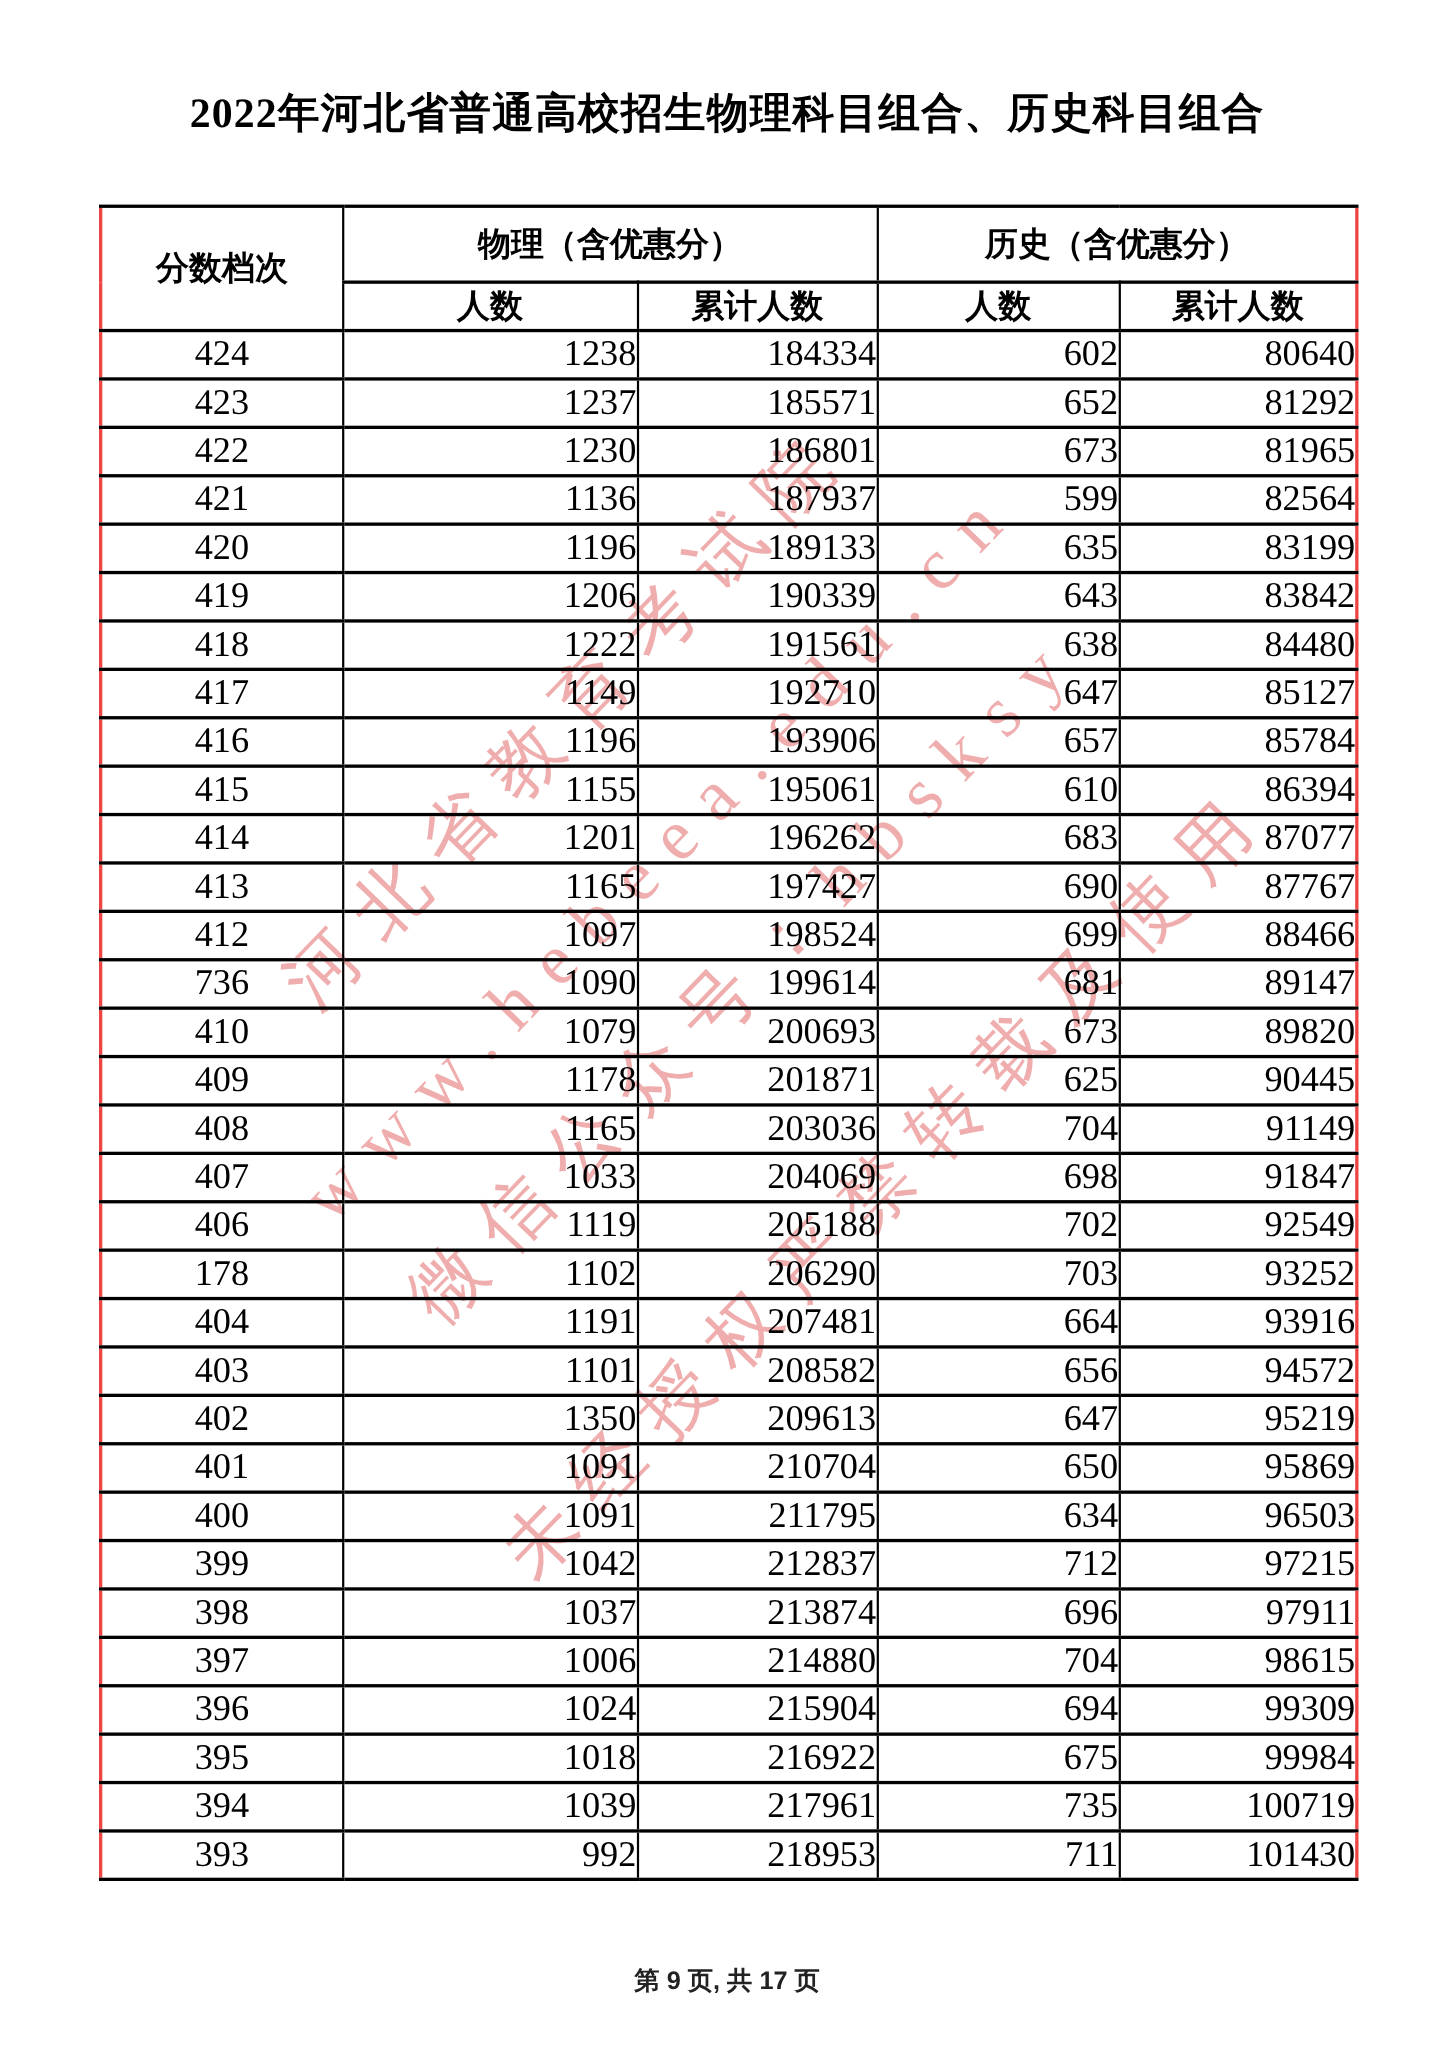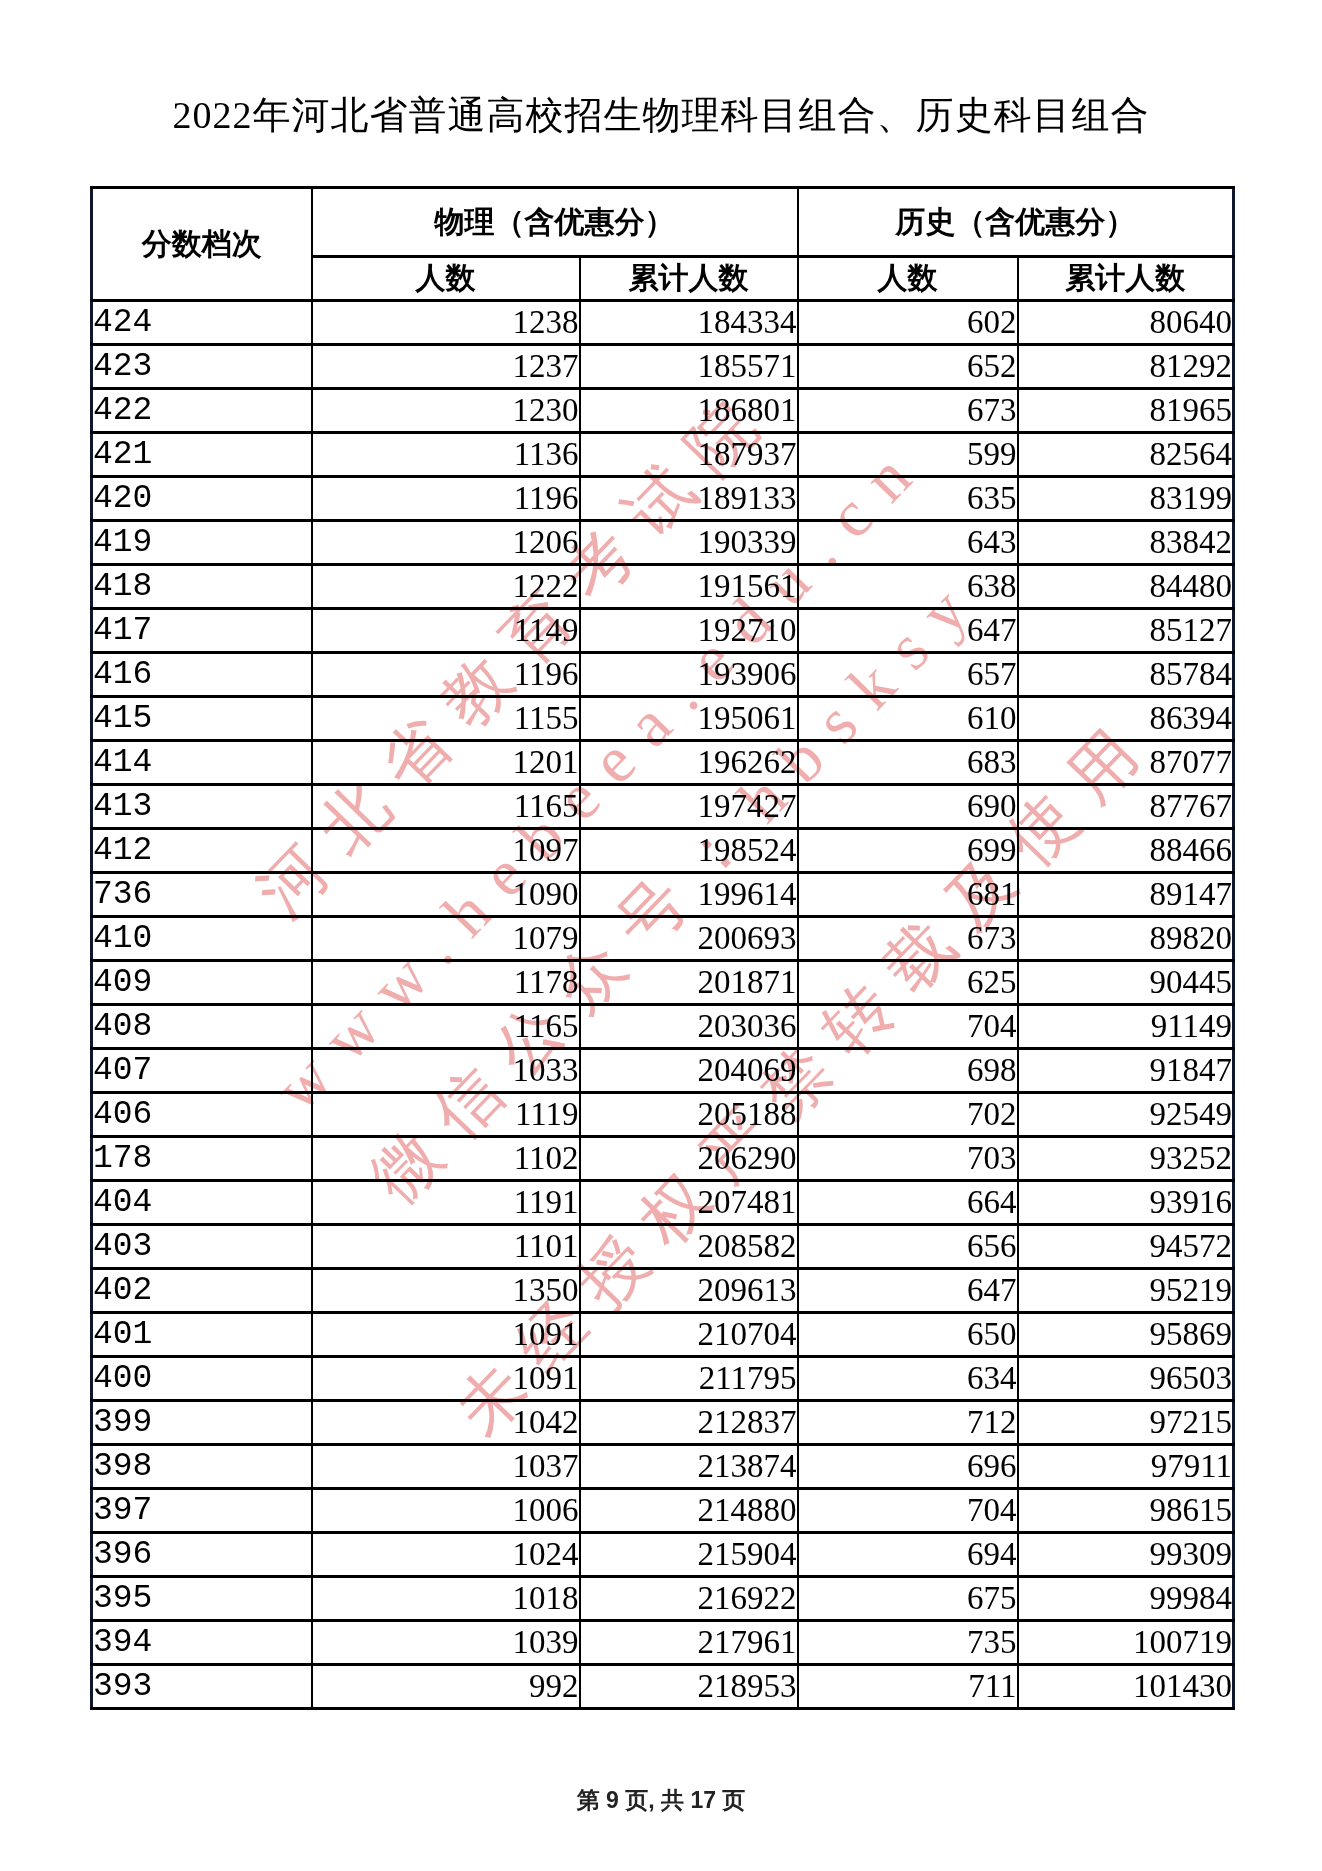--- a/index.html
+++ b/index.html
@@ -6,22 +6,22 @@
   .page{
     position:relative;
     width:1322px;height:1871px;
     background:#ffffff;
     overflow:hidden;
     font-family:"Liberation Serif","DejaVu Serif",serif;
     color:#000;
   }
   
   .title-block{
-    position:absolute;top:92px;left:0;width:100%;
-    text-align:center;font-weight:normal;
+    position:absolute;top:80px;left:0;width:100%;
+    text-align:center;font-weight:bold;
     font-size:38px;line-height:47px;
     letter-spacing:1px;
   }
   
   .wm{
     position:absolute;z-index:1;
     transform:translate(-50%,-50%) rotate(-46deg);
     white-space:nowrap;
     font-size:66px;letter-spacing:22px;font-weight:400;
     pointer-events:none;
@@ -34,28 +34,28 @@
   table.score{
     position:absolute;left:90px;top:186px;z-index:2;
     width:1142px;border-collapse:collapse;table-layout:fixed;
     background:transparent;
   }
   table.score th,table.score td{
     border:2px solid #000;
     border-top-width:3px;border-bottom-width:3px;
     padding:0;background:transparent;
   }
-  table.score{border:3px solid #0f172a;}
+  table.score{border:3px solid #ef4444;}
   thead th{
     font-weight:bold;font-size:30px;text-align:center;vertical-align:middle;
   }
   tr.h1 th{height:66px;}
   tr.h2 th{height:40px;}
   tbody td{height:41px;font-size:33px;line-height:41px;}
-  td.c-score{font-family:Liberation Mono, monospace;}
+  td.c-score{text-align:center;}
   td.c-num{text-align:right;padding-right:18px;}
   
   .footer{
     position:absolute;left:90px;top:1785px;width:1142px;z-index:2;
     text-align:center;font-size:23px;color:#222;
     font-family:"Liberation Sans","DejaVu Sans",sans-serif;
     font-weight:bold;
   }
 </style>
 </head>

